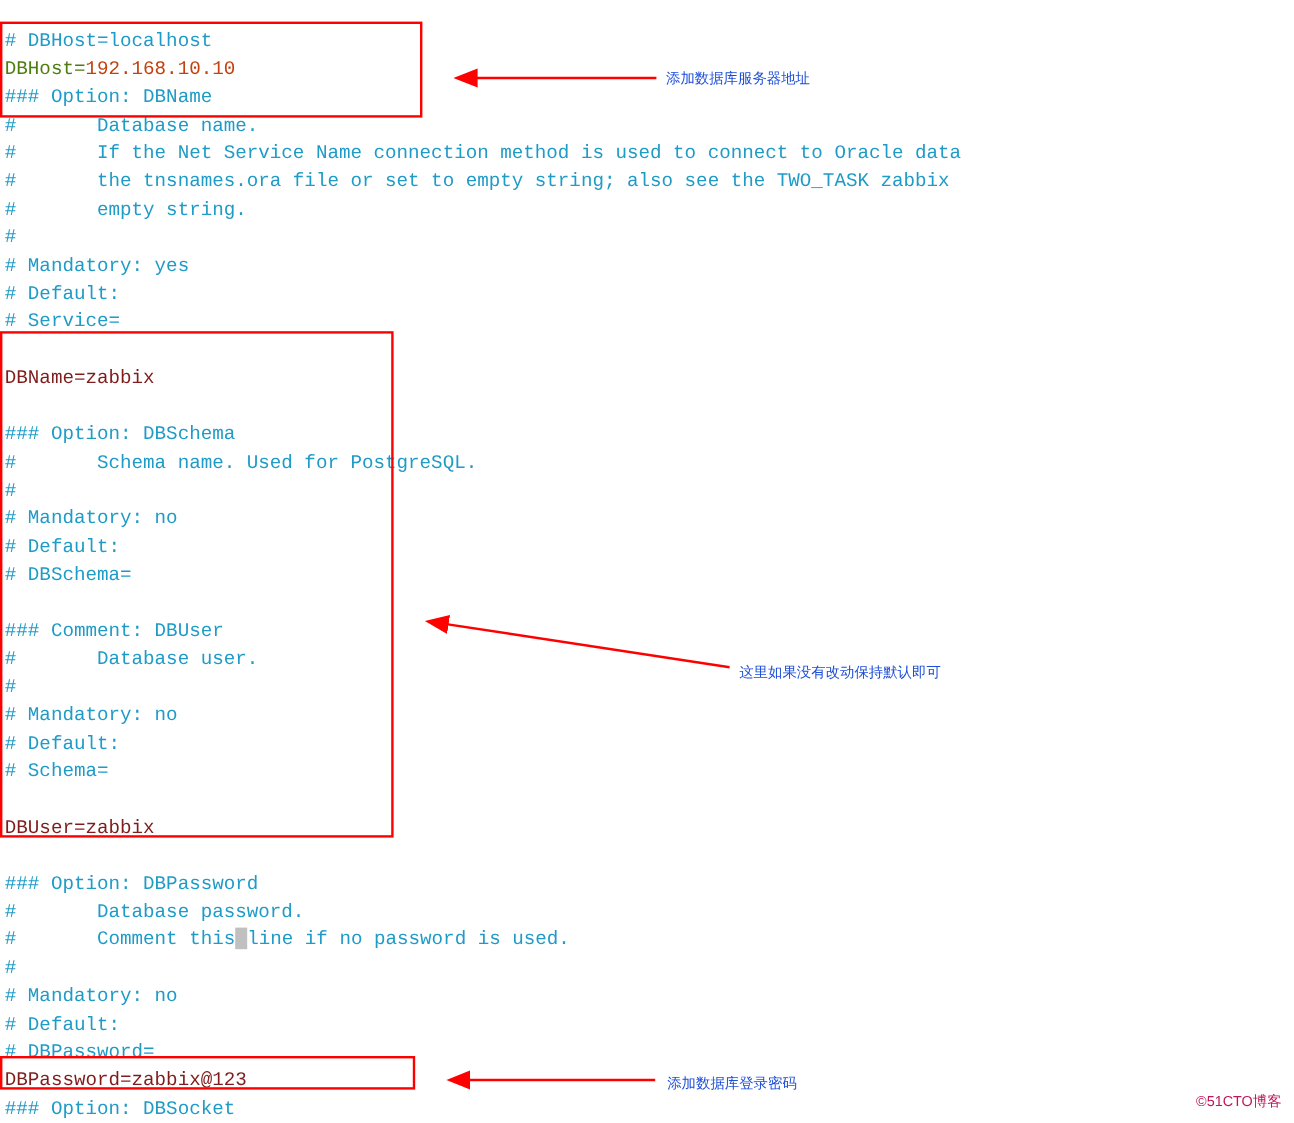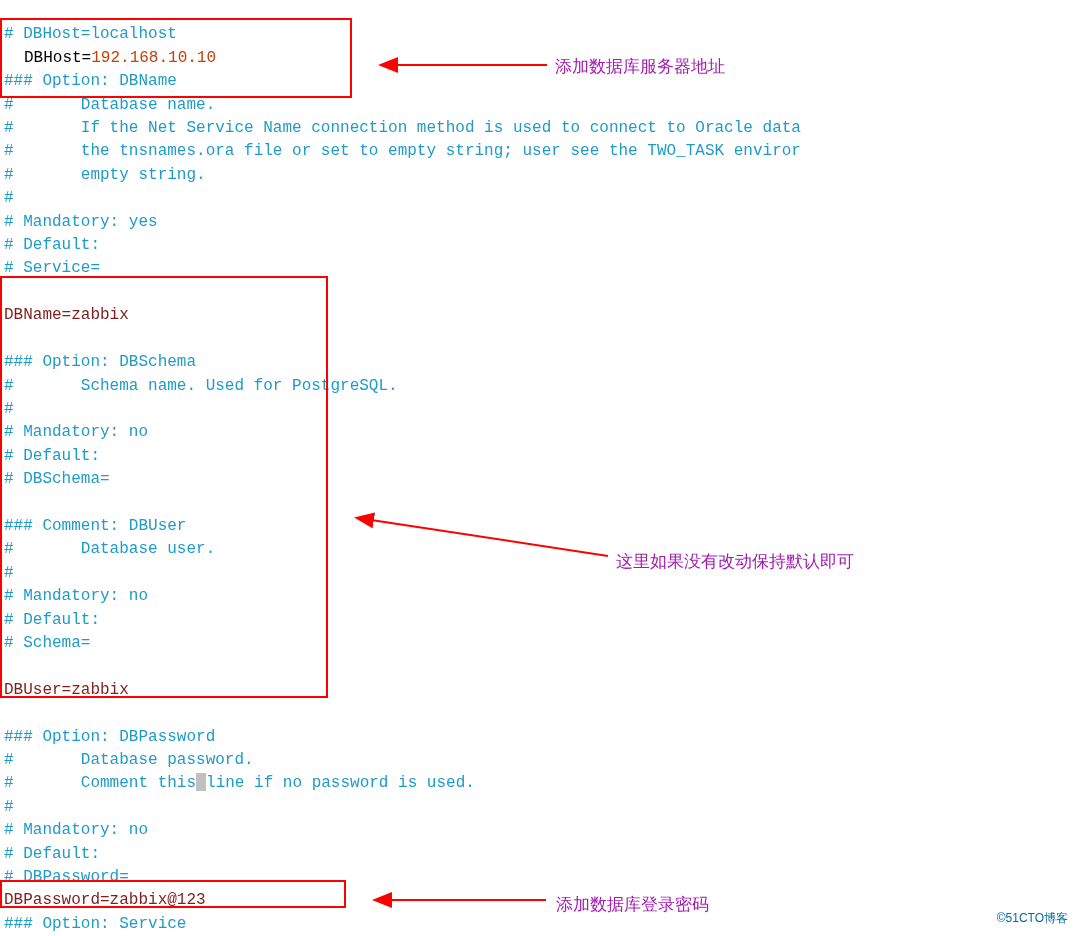--- a/index.html
+++ b/index.html
@@ -14,65 +14,65 @@
     width: 1078px;
     height: 936px;
     overflow: hidden;
   }
   .code-area {
     position: relative;
     white-space: pre;
     padding: 0 4px;
   }
   .comment { color: #1f9bc7; }
-  .config-key { color: #000000; margin-left: 20px; }
+  .config-key { color: #4d7c0f; }
   .config-ip { color: #c2410c; }
   .config-val { color: #7f1d1d; }
   .cursor-block {
     display: inline-block;
     width: 10px;
     height: 18px;
     background: #c0c0c0;
     vertical-align: middle;
     margin-top: -3px;
   }
   .red-box {
     position: absolute;
     border: 2px solid #ff0000;
     pointer-events: none;
   }
   .annotation {
     position: absolute;
-    color: #a21caf;
-    font-family: Liberation Serif, serif;
-    font-size: 17px;
+    color: #1d4ed8;
+    font-family: Liberation Mono, monospace;
+    font-size: 12px;
   }
   .arrow {
     position: absolute;
     pointer-events: none;
   }
   .watermark {
     position: absolute;
     bottom: 6px;
     right: 10px;
-    color: #0369a1;
+    color: #be185d;
     font-family: "Microsoft YaHei", sans-serif;
     font-size: 12px;
   }
 </style>
 </head>
 <body>
 
 <div class="code-area">
 <span class="comment"># DBHost=localhost</span>
 <span class="config-key">DBHost=</span><span class="config-ip">192.168.10.10</span>
 <span class="comment">### Option: DBName</span>
 <span class="comment">#       Database name.</span>
 <span class="comment">#       If the Net Service Name connection method is used to connect to Oracle data</span>
-<span class="comment">#       the tnsnames.ora file or set to empty string; user see the TWO_TASK enviror</span>
+<span class="comment">#       the tnsnames.ora file or set to empty string; also see the TWO_TASK zabbix</span>
 <span class="comment">#       empty string.</span>
 <span class="comment">#</span>
 <span class="comment"># Mandatory: yes</span>
 <span class="comment"># Default:</span>
 <span class="comment"># Service=</span>
 <span></span>
 <span class="config-val">DBName=zabbix</span>
 <span></span>
 <span class="comment">### Option: DBSchema</span>
 <span class="comment">#       Schema name. Used for PostgreSQL.</span>
@@ -91,21 +91,21 @@
 <span class="config-val">DBUser=zabbix</span>
 <span></span>
 <span class="comment">### Option: DBPassword</span>
 <span class="comment">#       Database password.</span>
 <span class="comment">#       Comment this</span><span class="cursor-block"></span><span class="comment">line if no password is used.</span>
 <span class="comment">#</span>
 <span class="comment"># Mandatory: no</span>
 <span class="comment"># Default:</span>
 <span class="comment"># DBPassword=</span>
 <span class="config-val">DBPassword=zabbix@123</span>
-<span class="comment">### Option: Service</span>
+<span class="comment">### Option: DBSocket</span>
 </div>
 
 <div class="red-box" style="left:0px; top:18px; width:352px; height:80px;"></div>
 <div class="red-box" style="left:0px; top:276px; width:328px; height:422px;"></div>
 <div class="red-box" style="left:0px; top:880px; width:346px; height:28px;"></div>
 
 <div class="annotation" style="left:555px; top:55px;">添加数据库服务器地址</div>
 <div class="annotation" style="left:616px; top:550px;">这里如果没有改动保持默认即可</div>
 <div class="annotation" style="left:556px; top:893px;">添加数据库登录密码</div>
 

